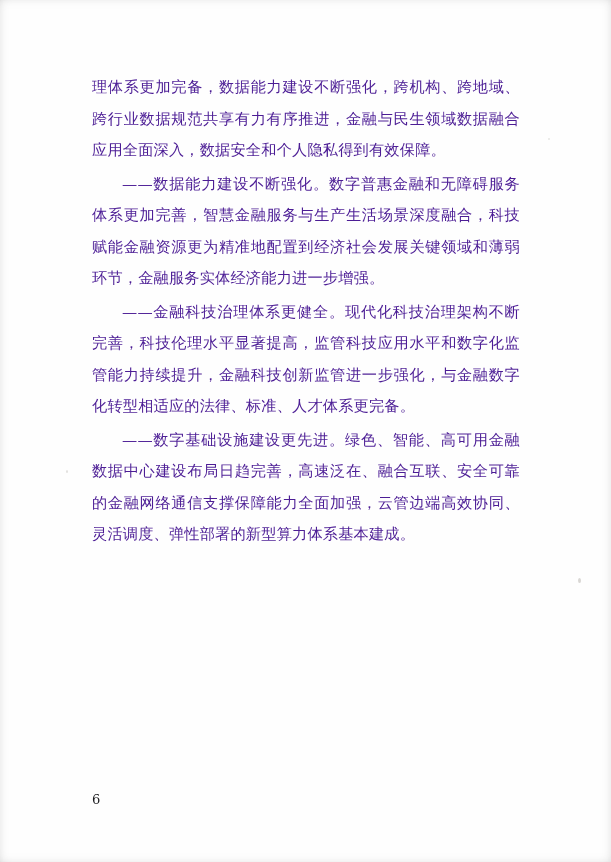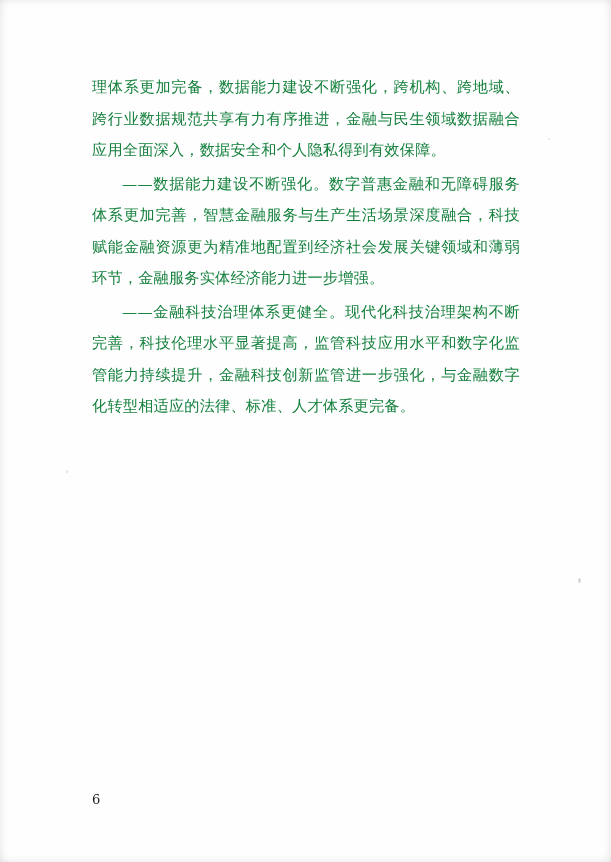--- a/index.html
+++ b/index.html
@@ -33,21 +33,21 @@
     position: absolute;
     left: 92px;
     top: 72px;
     width: 428px;
   }
   p.para {
     margin: 0 0 2px 0;
     font-size: 15.2px;
     line-height: 31.5px;
     letter-spacing: 0.2px;
-    color: #15803d;
+    color: #4c1d95;
     text-align: justify;
     text-justify: inter-ideograph;
     font-family: "DejaVu Serif", "Liberation Serif", serif;
   }
   p.para.indent {
     text-indent: 30px;
   }
   .page-number {
     position: absolute;
     left: 92px;
@@ -73,16 +73,17 @@
   <div class="scan-edge"></div>
 
   <div class="speck s1"></div>
   <div class="speck s2"></div>
   <div class="speck s3"></div>
 
   <div class="text-column">
     <p class="para">理体系更加完备，数据能力建设不断强化，跨机构、跨地域、跨行业数据规范共享有力有序推进，金融与民生领域数据融合应用全面深入，数据安全和个人隐私得到有效保障。</p>
     <p class="para indent">——数据能力建设不断强化。数字普惠金融和无障碍服务体系更加完善，智慧金融服务与生产生活场景深度融合，科技赋能金融资源更为精准地配置到经济社会发展关键领域和薄弱环节，金融服务实体经济能力进一步增强。</p>
     <p class="para indent">——金融科技治理体系更健全。现代化科技治理架构不断完善，科技伦理水平显著提高，监管科技应用水平和数字化监管能力持续提升，金融科技创新监管进一步强化，与金融数字化转型相适应的法律、标准、人才体系更完备。</p>
+    <p class="para indent">——数字基础设施建设更先进。绿色、智能、高可用金融数据中心建设布局日趋完善，高速泛在、融合互联、安全可靠的金融网络通信支撑保障能力全面加强，云管边端高效协同、灵活调度、弹性部署的新型算力体系基本建成。</p>
   </div>
 
   <div class="page-number">6</div>
 </div>
 
 </body></html>

